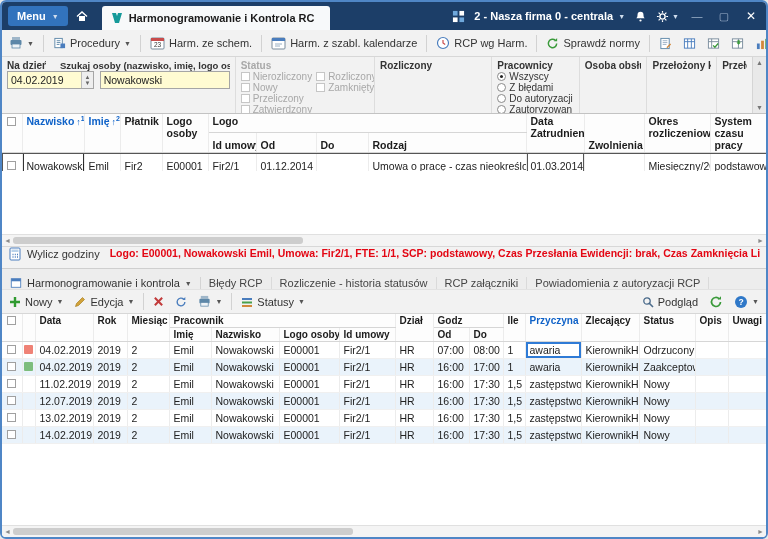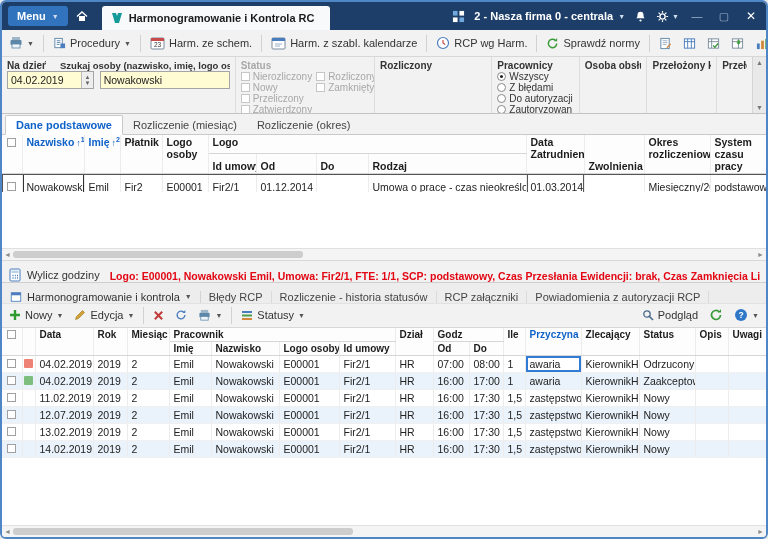--- a/index.html
+++ b/index.html
@@ -77,21 +77,21 @@
   td.selcell{box-shadow:inset 0 0 0 2px #2f7bd6;background:#fff !important}
   .hl-blue{color:#0f62c8}
   .ind{width:9px;height:9px;display:inline-block;border-radius:1px}
   .indcell{text-align:center;padding:2px 0}
 
   
   .hscroll{flex:0 0 12px;background:#f4f4f4;border-top:1px solid #e0e0e0;display:flex;align-items:center;color:#8a8a8a;font-size:7px;padding:0 2px;gap:2px}
   .hthumb{height:7px;background:#cdcdcd;border-radius:3px;width:290px}
 
   
-  .calcbar{flex:0 0 22px;background:#f2f2f2;border-top:1px solid #d8d8d8;display:flex;align-items:flex-end;gap:10px;padding:0 6px;overflow:hidden}
+  .calcbar{flex:0 0 22px;background:#f2f2f2;border-top:1px solid #d8d8d8;display:flex;align-items:flex-start;gap:10px;padding:0 6px;overflow:hidden}
   .wylicz{display:flex;align-items:center;gap:5px;color:#333;white-space:nowrap}
   .summary{color:#e30613;font-weight:bold;font-size:10.5px;white-space:nowrap;overflow:hidden}
 
   
   .btabs{flex:0 0 21px;background:#ededed;border-top:1px solid #cfcfcf;display:flex;align-items:flex-end;overflow:hidden}
   .bsel{display:flex;align-items:center;gap:5px;padding:0 8px;border-right:1px solid #d4d4d4;color:#333;white-space:nowrap}
   .btab{display:flex;align-items:center;padding:0 8px;color:#444;border-right:1px solid #dadada;white-space:nowrap}
 </style>
 </head>
 <body>
@@ -352,25 +352,20 @@
     </div>
     <div class="fblock" style="width:36px">
       <div class="flabel">Przełoż</div>
     </div>
     <div class="fscroll">
       <span>▲</span>
       <span>▼</span>
     </div>
   </div>
 
-  <div class="mtabs">
-    <div class="mtab active">Dane podstawowe</div>
-    <div class="mtab">Rozliczenie (miesiąc)</div>
-    <div class="mtab">Rozliczenie (okres)</div>
-  </div>
 
   <div class="main-area">
     <table class="mtable">
       <colgroup>
         <col style="width:20px">
           <col style="width:62px">
           <col style="width:36px">
           <col style="width:42px">
         <col style="width:46px">
           <col style="width:48px">

